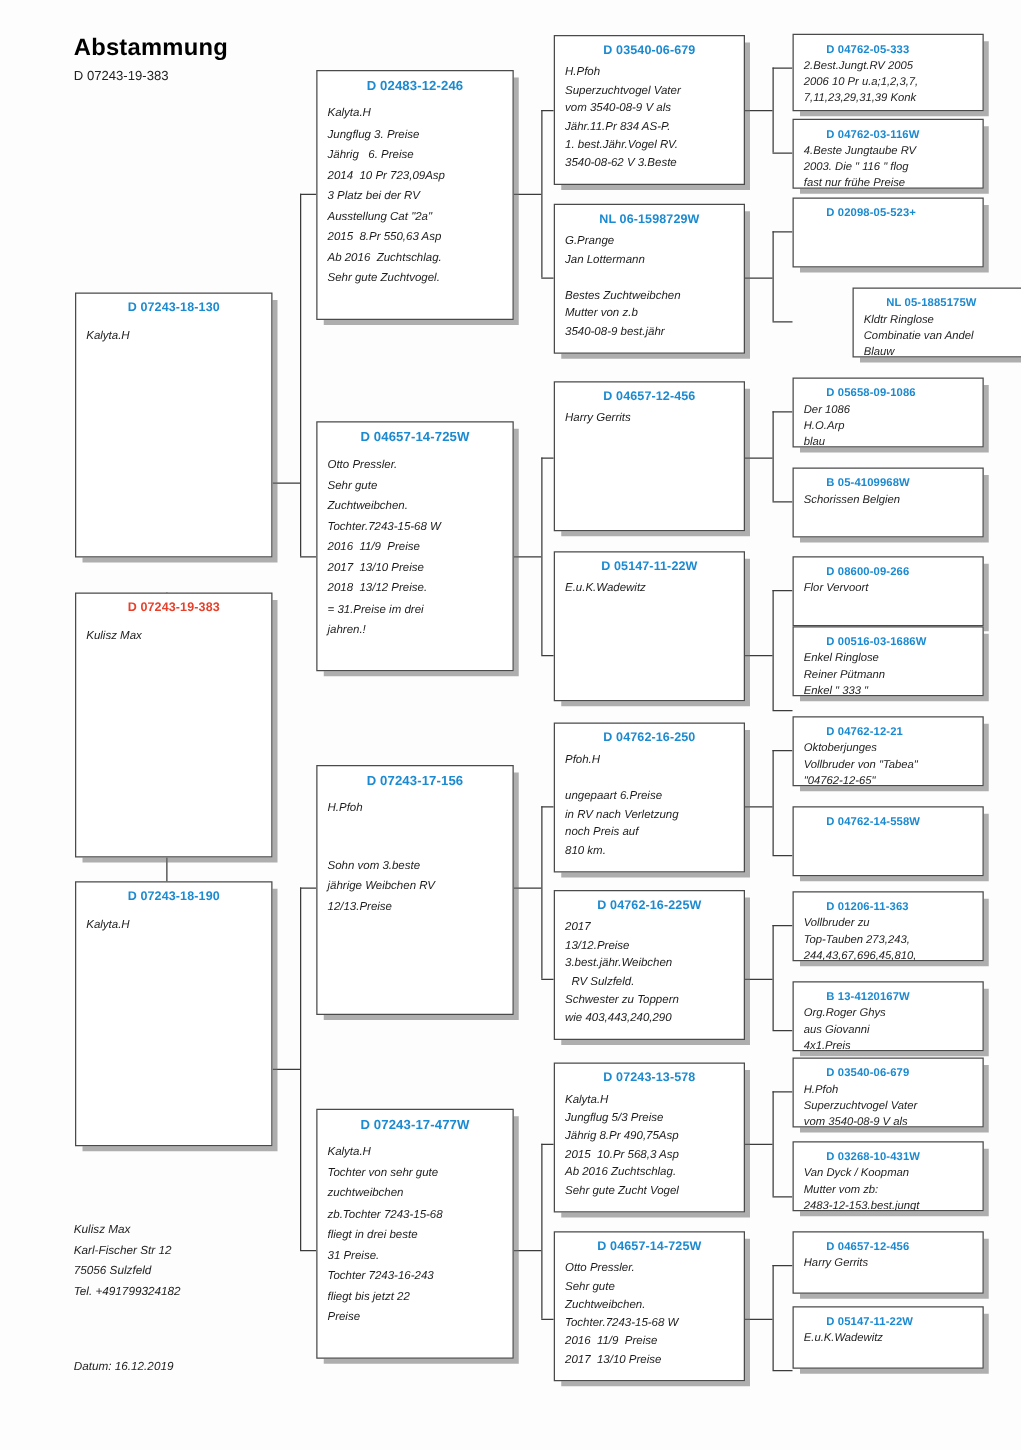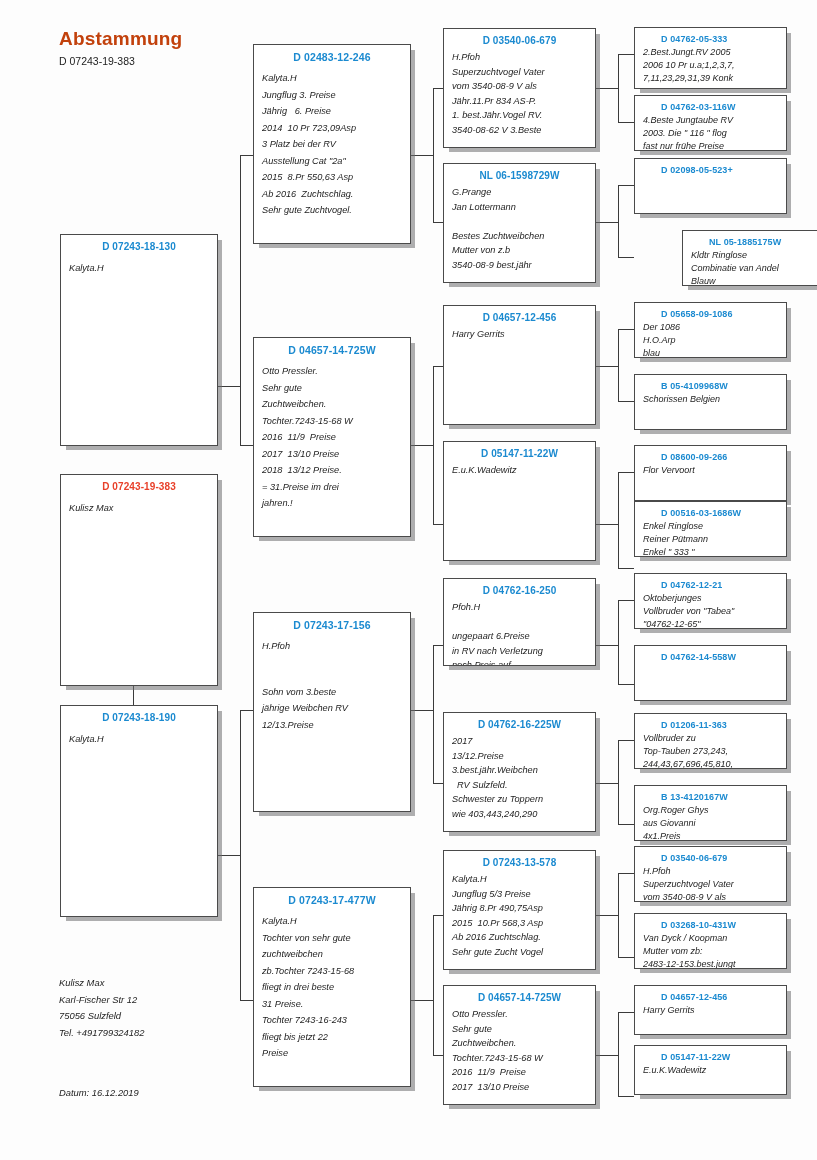--- a/index.html
+++ b/index.html
@@ -26,21 +26,21 @@
   
   #title-block {
     position: absolute;
     left: 59px;
     top: 28px;
   }
   #doc-title {
     font-size: 19px;
     font-weight: bold;
     letter-spacing: 0.2px;
-    color: #c2410c;
+    color: #000000;
     margin: 0;
     font-family: "Liberation Sans", sans-serif;
   }
   #doc-subtitle {
     font-size: 10.5px;
     color: #222;
     margin-top: 5px;
     font-family: "Liberation Sans", sans-serif;
   }
 
@@ -211,21 +211,21 @@
       </div>
   </div>
 
   <div class="node gen1" style="left:60px; top:705px; width:158px; height:212px;">
     <div class="ring">D 07243-18-190</div>
     <div class="lines">
         <div>Kalyta.H</div>
       </div>
   </div>
 
-  <div class="node gen2" style="left:253px; top:44px; width:158px; height:200px;">
+  <div class="node gen2" style="left:253px; top:56px; width:158px; height:200px;">
     <div class="ring">D 02483-12-246</div>
     <div class="lines">
         <div>Kalyta.H</div>
         <div>Jungflug 3. Preise</div>
         <div>Jährig   6. Preise</div>
         <div>2014  10 Pr 723,09Asp</div>
         <div>3 Platz bei der RV</div>
         <div>Ausstellung Cat "2a"</div>
         <div>2015  8.Pr 550,63 Asp</div>
         <div>Ab 2016  Zuchtschlag.</div>
@@ -306,21 +306,21 @@
       </div>
   </div>
 
   <div class="node gen3" style="left:443px; top:441px; width:153px; height:120px;">
     <div class="ring">D 05147-11-22W</div>
     <div class="lines">
         <div>E.u.K.Wadewitz</div>
       </div>
   </div>
 
-  <div class="node gen3" style="left:443px; top:578px; width:153px; height:88px;">
+  <div class="node gen3" style="left:443px; top:578px; width:153px; height:120px;">
     <div class="ring">D 04762-16-250</div>
     <div class="lines">
         <div>Pfoh.H</div>
         <div class="blank">&nbsp;</div>
         <div>ungepaart 6.Preise</div>
         <div>in RV nach Verletzung</div>
         <div>noch Preis auf</div>
         <div>810 km.</div>
       </div>
   </div>

